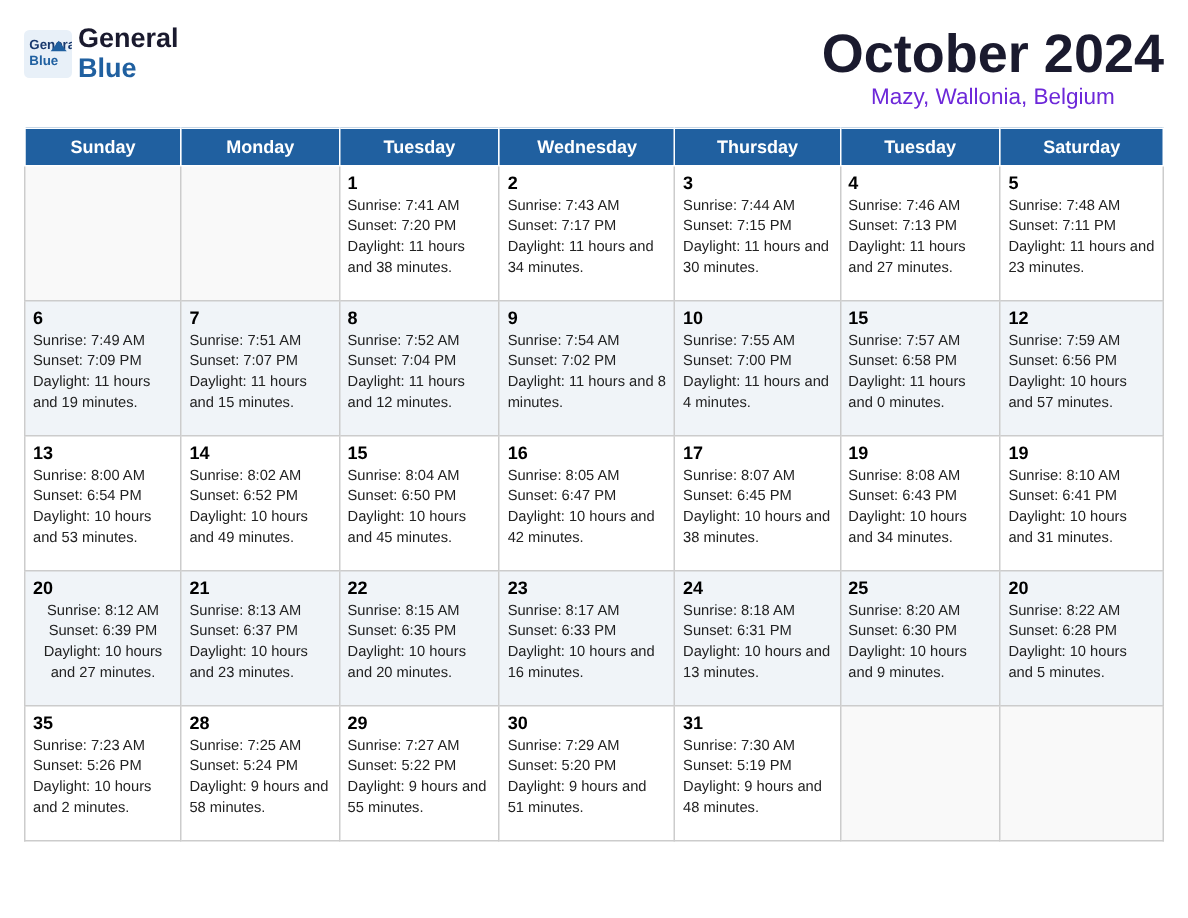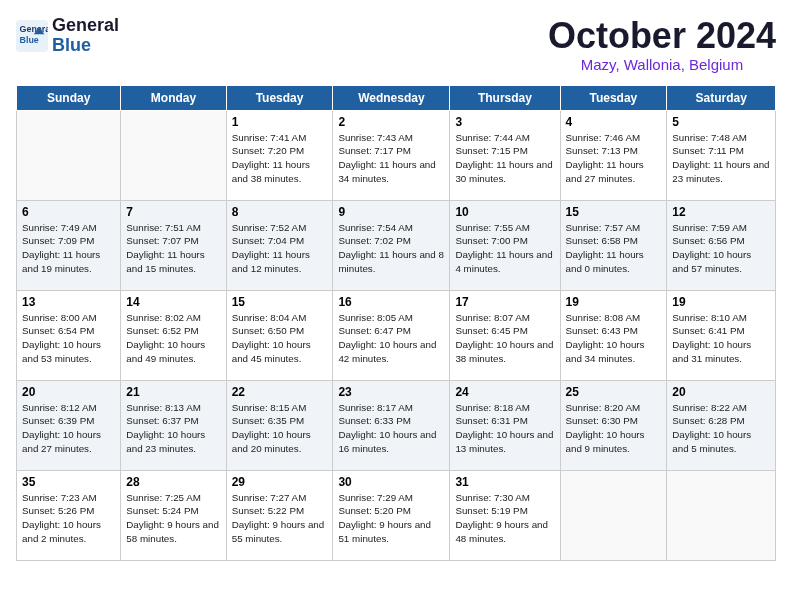--- a/index.html
+++ b/index.html
@@ -242,21 +242,21 @@
         <td>
           <div class="day-number">19</div>
           <div class="day-info" style="white-space: pre-line;">Sunrise: 8:10 AM
 Sunset: 6:41 PM
 Daylight: 10 hours and 31 minutes.</div>
         </td>
       </tr>
       <tr class="even-row">
         <td>
           <div class="day-number">20</div>
-          <div class="day-info" style="white-space: pre-line;">Sunrise: 8:12 AM
+          <div class="day-info" style="white-space: pre-line; text-align: center;">Sunrise: 8:12 AM
 Sunset: 6:39 PM
 Daylight: 10 hours and 27 minutes.</div>
         </td>
         <td>
           <div class="day-number">21</div>
           <div class="day-info" style="white-space: pre-line;">Sunrise: 8:13 AM
 Sunset: 6:37 PM
 Daylight: 10 hours and 23 minutes.</div>
         </td>
         <td>

